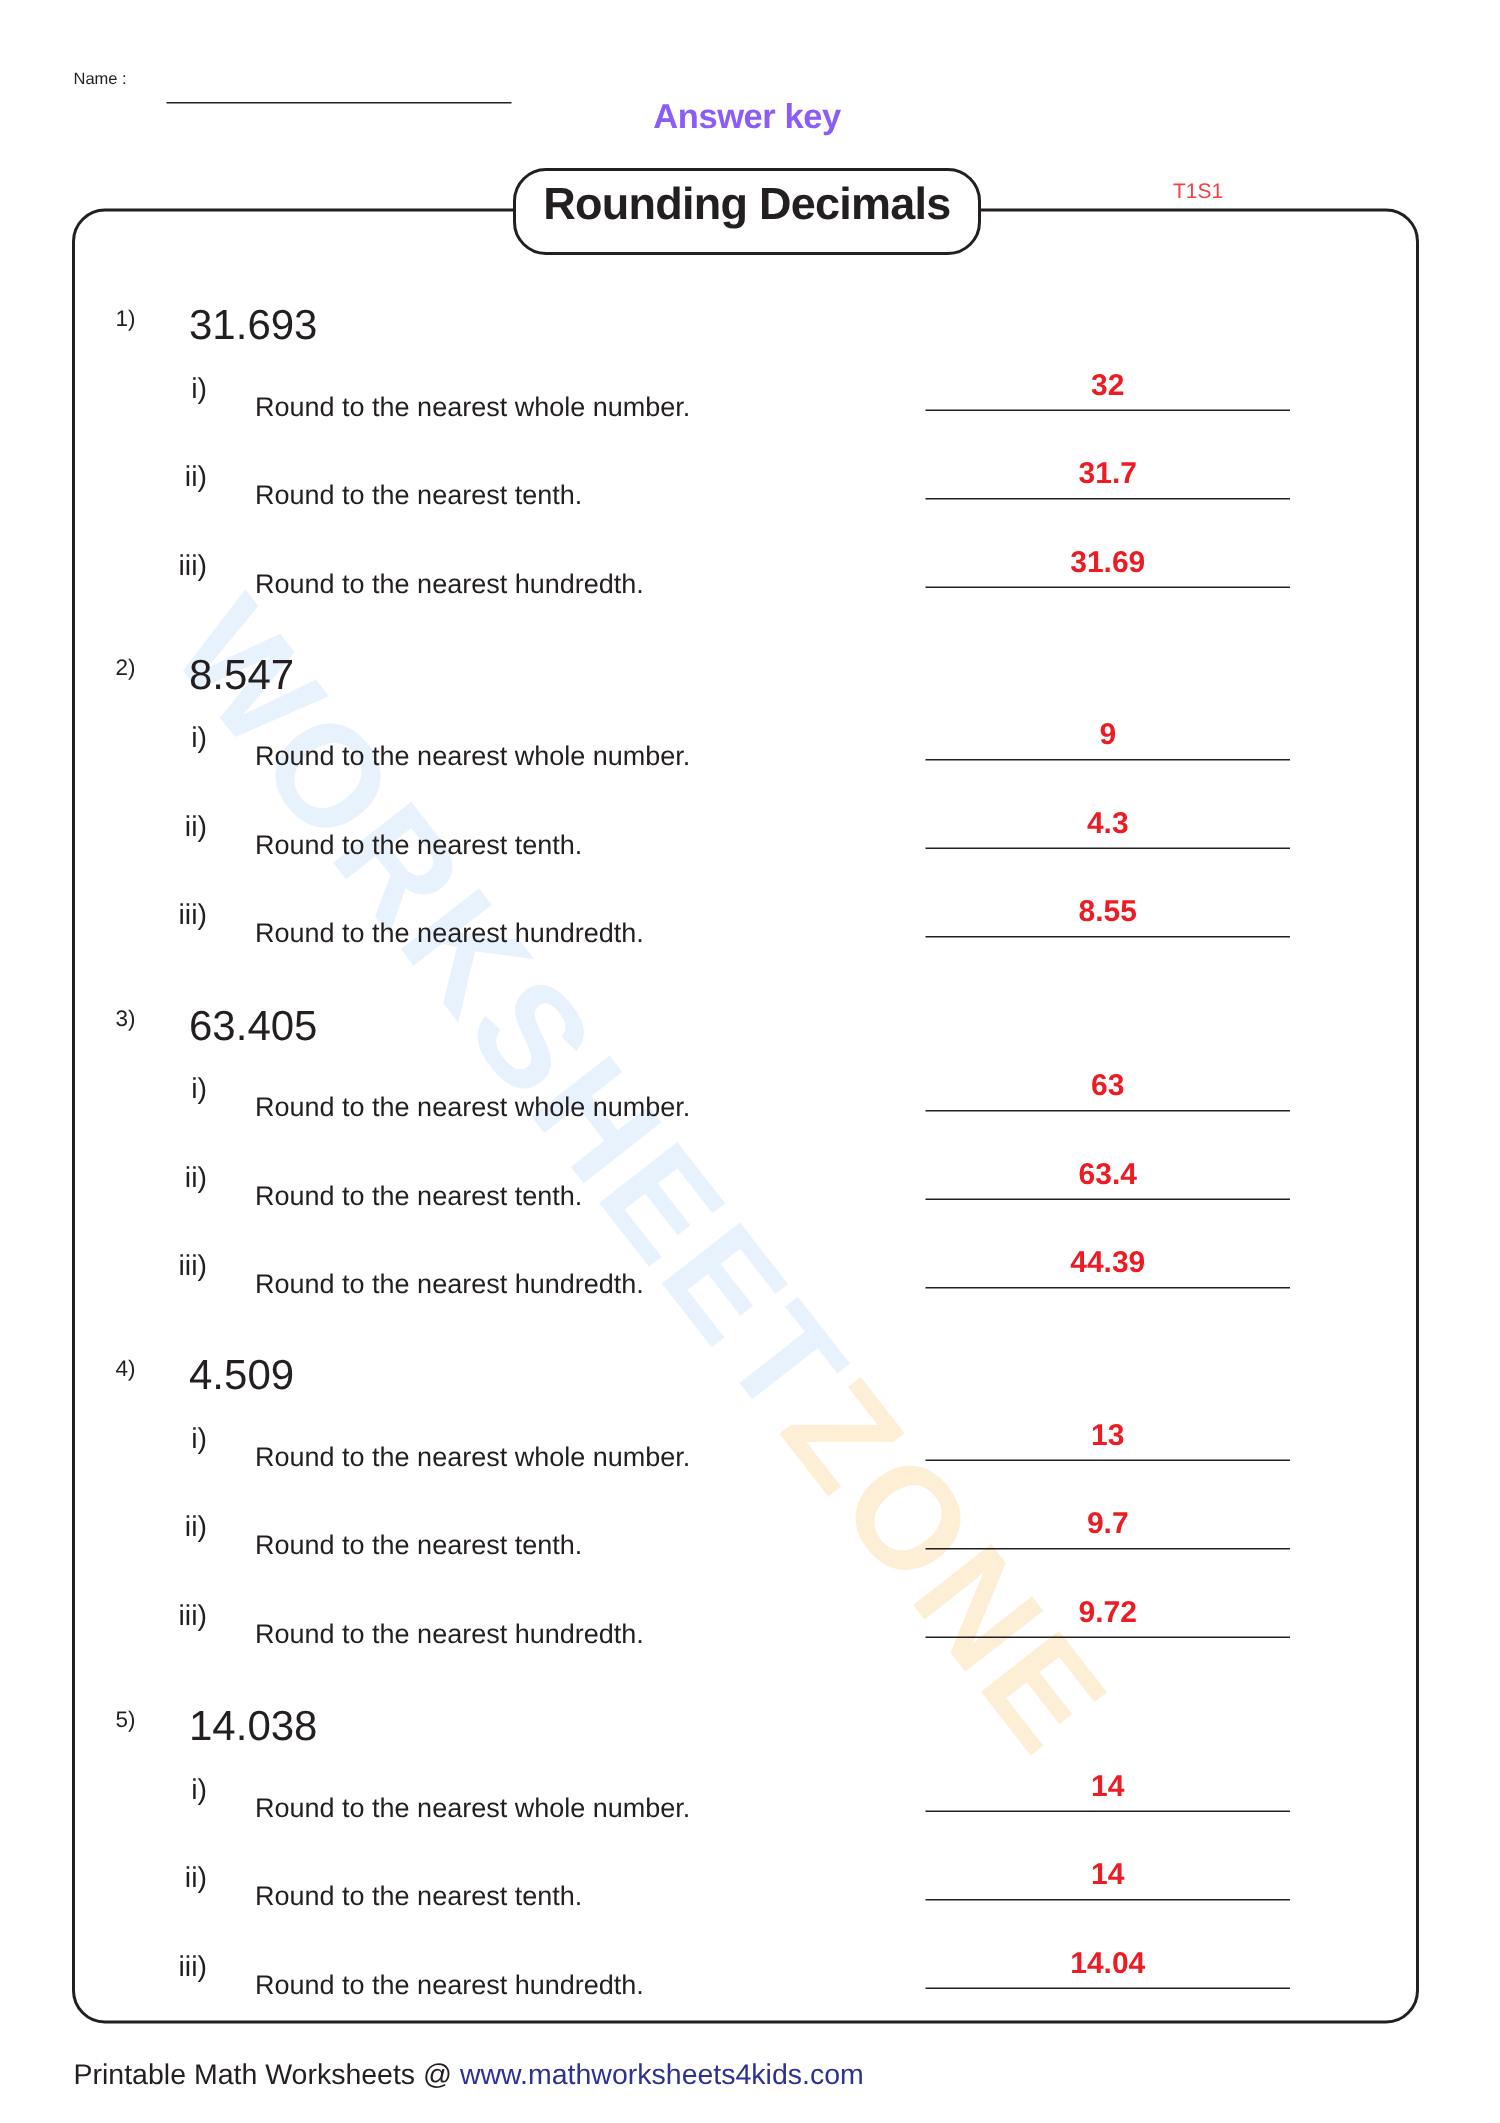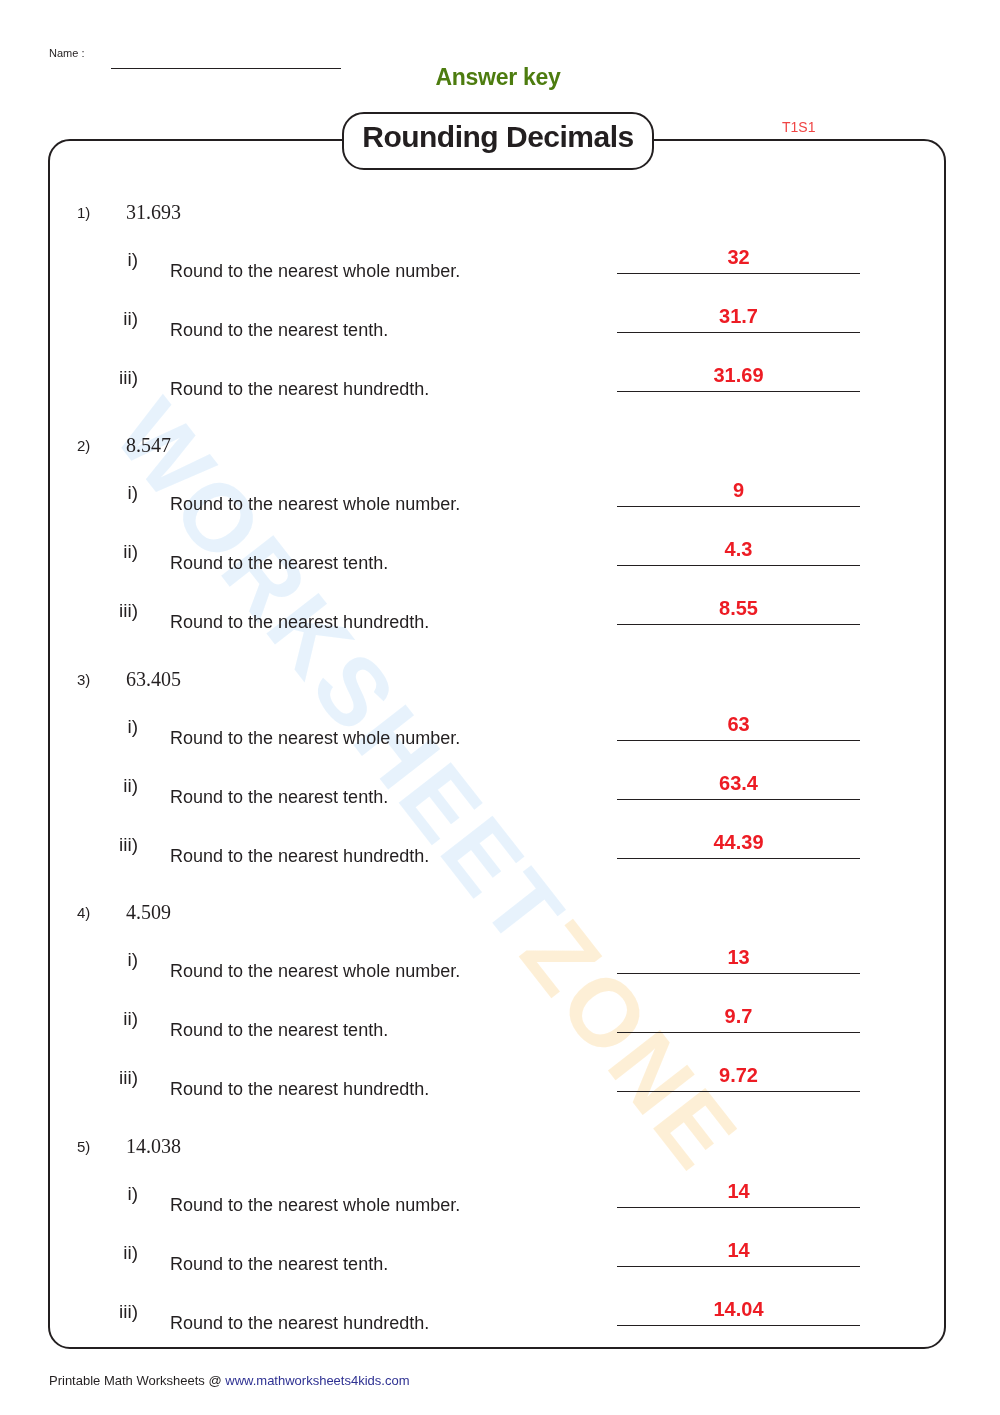--- a/index.html
+++ b/index.html
@@ -3,41 +3,41 @@
   <meta charset="utf-8">
   <style>
     html, body { margin: 0; padding: 0; background: #ffffff; }
     body {
       width: 1000px; height: 1415px; position: relative; overflow: hidden;
       font-family: "Liberation Sans", sans-serif; color: #231f20;
     }
     .name-label { position: absolute; left: 49px; top: 47px; font-size: 11px; }
     .name-line { position: absolute; left: 111px; top: 68px; width: 230px; border-top: 1.5px solid #231f20; }
     .answer-key { position: absolute; left: 0; width: 996px; top: 64px; text-align: center;
-      font-size: 23px; font-weight: bold; color: #4d7c0f; letter-spacing: -0.3px; }
+      font-size: 23px; font-weight: bold; color: #8b5cf6; letter-spacing: -0.3px; }
     .code { position: absolute; left: 782px; top: 119px; font-size: 14px; color: #ef4444; }
     .frame { position: absolute; left: 48px; top: 139px; width: 898px; height: 1210px;
       border: 2px solid #231f20; border-radius: 22px; box-sizing: border-box; }
     .title-pill { position: absolute; left: 342px; top: 112px; width: 312px; height: 58px;
       background: #fff; border: 2px solid #231f20; border-radius: 22px; box-sizing: border-box;
       text-align: center; font-size: 30px; font-weight: bold; line-height: 46px; letter-spacing: -0.5px; }
     .watermark { position: absolute; left: 180px; top: 380px; font-size: 96px; font-weight: bold;
       color: #d4e9fb; opacity: 0.55; transform: rotate(52deg); transform-origin: left top;
       letter-spacing: 4px; white-space: nowrap; pointer-events: none; }
     .watermark .zone { color: #fde3b5; }
     .problem { position: absolute; left: 0; width: 1000px; }
     .p-num { position: absolute; left: 77px; top: 0; font-size: 15px; }
-    .p-val { position: absolute; left: 126px; top: -3px; font-size: 20px; font-family: Liberation Serif, serif; }
+    .p-val { position: absolute; left: 126px; top: -3px; font-size: 28px; }
     .sub { position: absolute; left: 0; width: 1000px; height: 40px; }
     .sub-num { position: absolute; width: 138px; left: 0; text-align: right; font-size: 19px; top: 0; }
     .sub-text { position: absolute; left: 170px; top: 12px; font-size: 18px; }
     .answer { position: absolute; left: 617px; width: 243px; top: -3px; text-align: center;
       font-size: 20px; font-weight: bold; color: #ed1c24; }
     .ans-line { position: absolute; left: 617px; width: 243px; top: 24px; border-top: 1.5px solid #231f20; }
-    .footer { position: absolute; left: 49px; top: 1373px; font-size: 13px; }
+    .footer { position: absolute; left: 49px; top: 1373px; font-size: 19px; }
     .footer .link { color: #2e3192; }
   </style>
 </head>
 <body>
 
 <div class="name-label">Name :</div>
 <div class="name-line"></div>
 <div class="answer-key">Answer key</div>
 <div class="code">T1S1</div>
 

